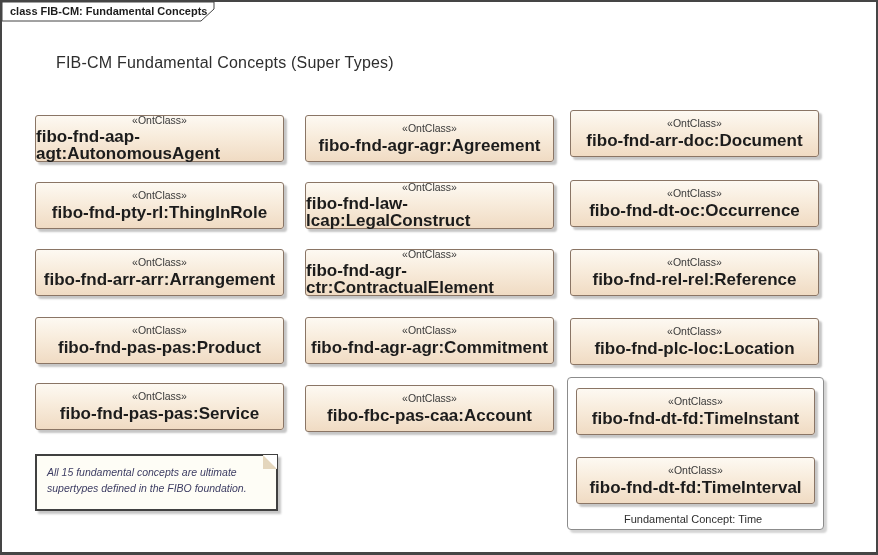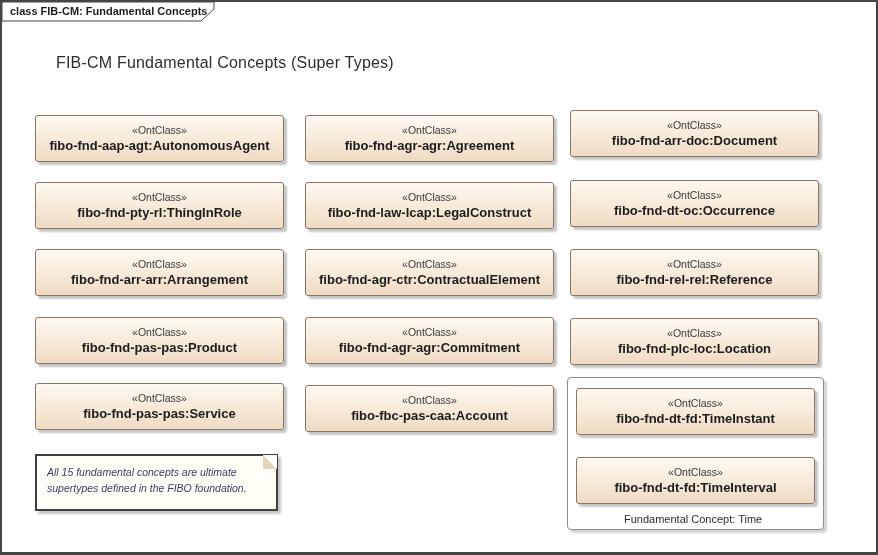--- a/index.html
+++ b/index.html
@@ -28,21 +28,21 @@
   
   .box{
     position:absolute;width:249px;height:47px;
     box-sizing:border-box;
     display:flex;flex-direction:column;align-items:center;justify-content:center;gap:3px;
     background:linear-gradient(#fdf9f2 0%,#f8ecdc 45%,#f0dbc3 100%);
     border:1px solid #8a7565;border-radius:3px;
     box-shadow:3px 3px 2px #c6c6c6;
   }
   .box .st{font-size:10.5px;color:#3a3a3a;line-height:1;}
-  .box .nm{font-size:13px;font-weight:bold;color:#1c1c1c;line-height:1;}
+  .box .nm{font-size:17px;font-weight:bold;color:#1c1c1c;line-height:1;}
   .box.narrow{width:239px;}
   
   .group{
     position:absolute;left:565px;top:375px;width:257px;height:153px;
     box-sizing:border-box;background:#ffffff;
     border:1px solid #8c8c8c;border-radius:4px;
     box-shadow:3px 3px 2px #d4d4d4;
   }
   .group-label{
     position:absolute;left:574px;top:511px;

